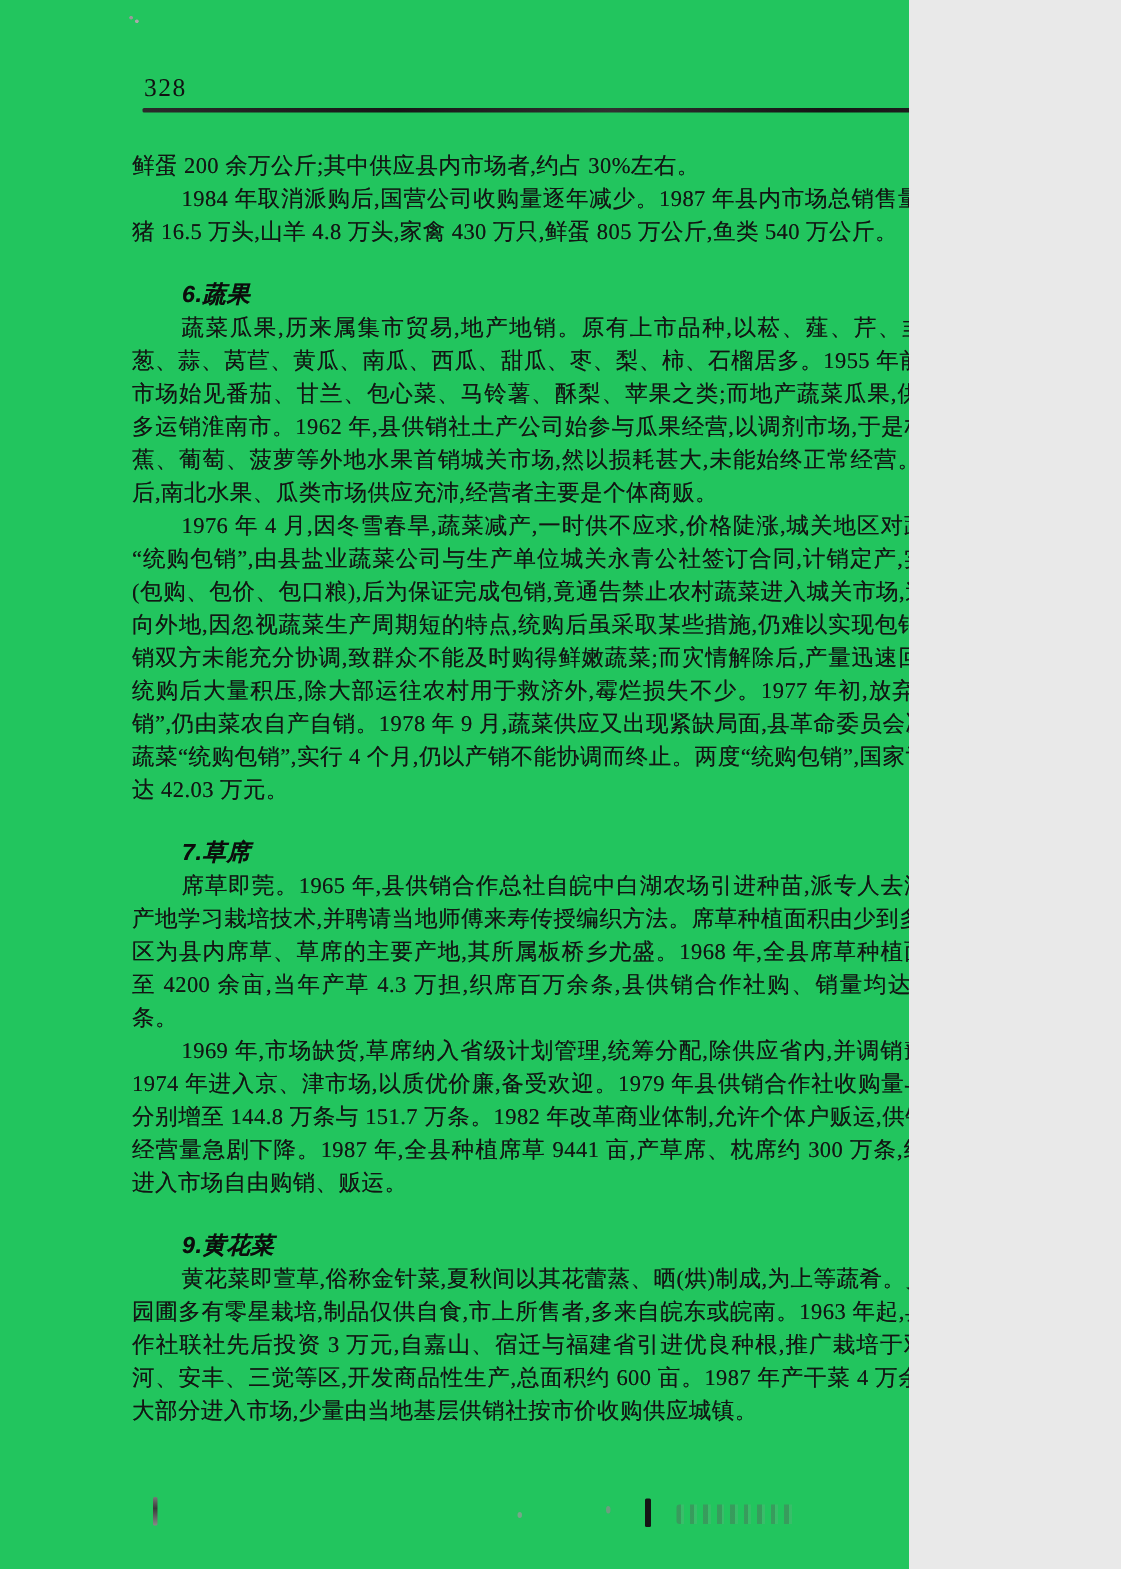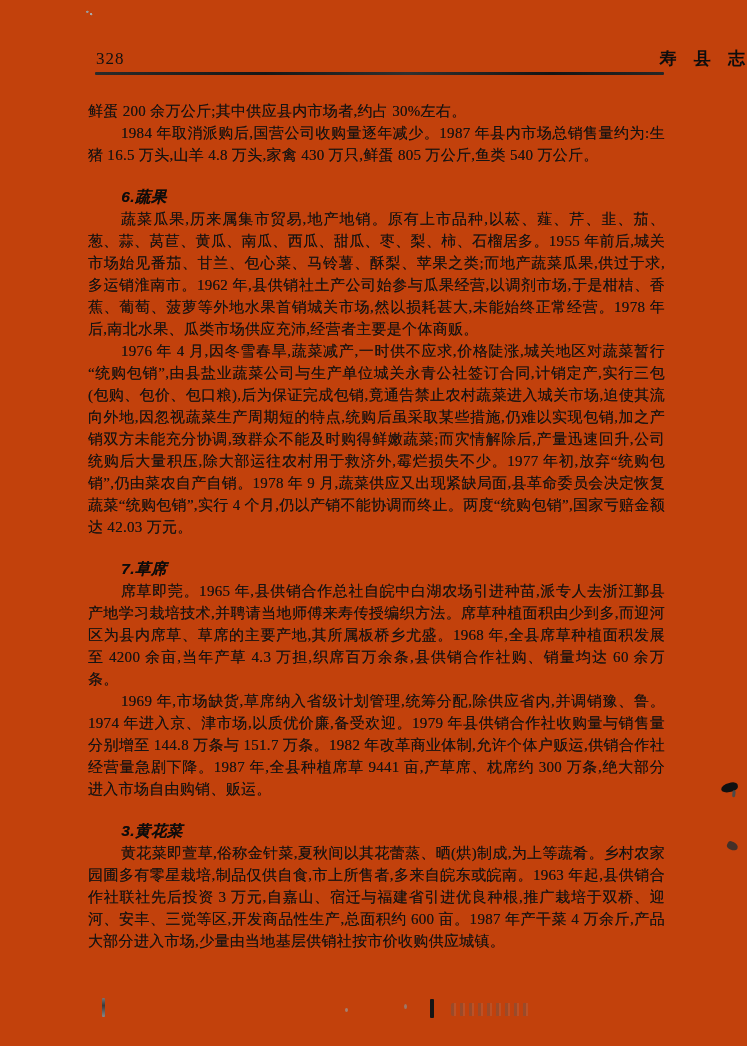--- a/index.html
+++ b/index.html
@@ -1,20 +1,20 @@
 <!DOCTYPE html>
 <html lang="zh"><head>
 <meta charset="utf-8">
 <style>
   html,body{margin:0;padding:0;}
   body{background:#e9e9e9;}
   .page{
     position:relative;
-    width:747px;height:1046px;
-    background:#c2410c;
+    width:606px;height:1046px;
+    background:#22c55e;
     overflow:hidden;
     font-family:"Liberation Serif","DejaVu Serif",serif;
     color:#141414;
   }
   
   .page-num{
     position:absolute;left:96px;top:49px;
     font-size:17px;letter-spacing:1px;color:#111;
   }
   .page-title{
@@ -83,21 +83,21 @@
 
   <div class="document-body">
       <p class="continuation">鲜蛋 200 余万公斤;其中供应县内市场者,约占 30%左右。</p>
       <p class="paragraph">1984 年取消派购后,国营公司收购量逐年减少。1987 年县内市场总销售量约为:生猪 16.5 万头,山羊 4.8 万头,家禽 430 万只,鲜蛋 805 万公斤,鱼类 540 万公斤。</p>
       <h3 class="heading">6.蔬果</h3>
       <p class="paragraph">蔬菜瓜果,历来属集市贸易,地产地销。原有上市品种,以菘、薤、芹、韭、茄、葱、蒜、莴苣、黄瓜、南瓜、西瓜、甜瓜、枣、梨、柿、石榴居多。1955 年前后,城关市场始见番茄、甘兰、包心菜、马铃薯、酥梨、苹果之类;而地产蔬菜瓜果,供过于求,多运销淮南市。1962 年,县供销社土产公司始参与瓜果经营,以调剂市场,于是柑桔、香蕉、葡萄、菠萝等外地水果首销城关市场,然以损耗甚大,未能始终正常经营。1978 年后,南北水果、瓜类市场供应充沛,经营者主要是个体商贩。</p>
       <p class="paragraph">1976 年 4 月,因冬雪春旱,蔬菜减产,一时供不应求,价格陡涨,城关地区对蔬菜暂行“统购包销”,由县盐业蔬菜公司与生产单位城关永青公社签订合同,计销定产,实行三包(包购、包价、包口粮),后为保证完成包销,竟通告禁止农村蔬菜进入城关市场,迫使其流向外地,因忽视蔬菜生产周期短的特点,统购后虽采取某些措施,仍难以实现包销,加之产销双方未能充分协调,致群众不能及时购得鲜嫩蔬菜;而灾情解除后,产量迅速回升,公司统购后大量积压,除大部运往农村用于救济外,霉烂损失不少。1977 年初,放弃“统购包销”,仍由菜农自产自销。1978 年 9 月,蔬菜供应又出现紧缺局面,县革命委员会决定恢复蔬菜“统购包销”,实行 4 个月,仍以产销不能协调而终止。两度“统购包销”,国家亏赔金额达 42.03 万元。</p>
       <h3 class="heading">7.草席</h3>
       <p class="paragraph">席草即莞。1965 年,县供销合作总社自皖中白湖农场引进种苗,派专人去浙江鄞县产地学习栽培技术,并聘请当地师傅来寿传授编织方法。席草种植面积由少到多,而迎河区为县内席草、草席的主要产地,其所属板桥乡尤盛。1968 年,全县席草种植面积发展至 4200 余亩,当年产草 4.3 万担,织席百万余条,县供销合作社购、销量均达 60 余万条。</p>
       <p class="paragraph">1969 年,市场缺货,草席纳入省级计划管理,统筹分配,除供应省内,并调销豫、鲁。1974 年进入京、津市场,以质优价廉,备受欢迎。1979 年县供销合作社收购量与销售量分别增至 144.8 万条与 151.7 万条。1982 年改革商业体制,允许个体户贩运,供销合作社经营量急剧下降。1987 年,全县种植席草 9441 亩,产草席、枕席约 300 万条,绝大部分进入市场自由购销、贩运。</p>
-      <h3 class="heading">3.黄花菜</h3>
+      <h3 class="heading">9.黄花菜</h3>
       <p class="paragraph">黄花菜即萱草,俗称金针菜,夏秋间以其花蕾蒸、晒(烘)制成,为上等蔬肴。乡村农家园圃多有零星栽培,制品仅供自食,市上所售者,多来自皖东或皖南。1963 年起,县供销合作社联社先后投资 3 万元,自嘉山、宿迁与福建省引进优良种根,推广栽培于双桥、迎河、安丰、三觉等区,开发商品性生产,总面积约 600 亩。1987 年产干菜 4 万余斤,产品大部分进入市场,少量由当地基层供销社按市价收购供应城镇。</p>
     </div>
 
   <div class="artifact art-speck-topleft"></div>
   <div class="artifact art-blob-right-1"></div>
   <div class="artifact art-blob-right-2"></div>
   <div class="artifact art-tick-left"></div>
   <div class="artifact art-bar-bottom"></div>
   <div class="artifact art-dot-1"></div>
   <div class="artifact art-dot-2"></div>

